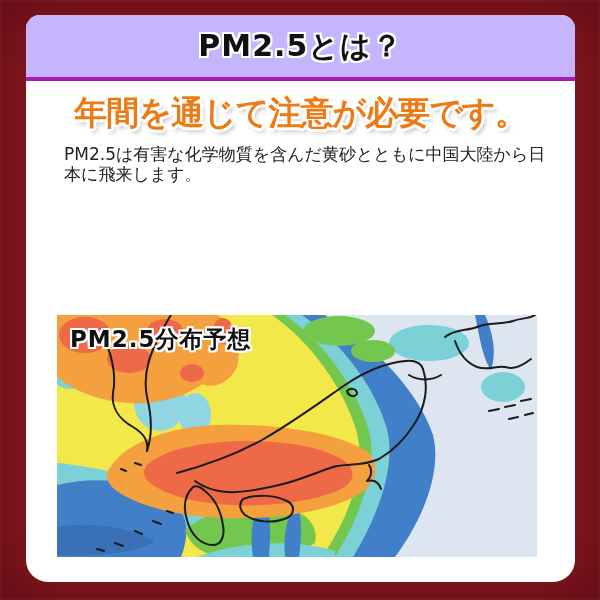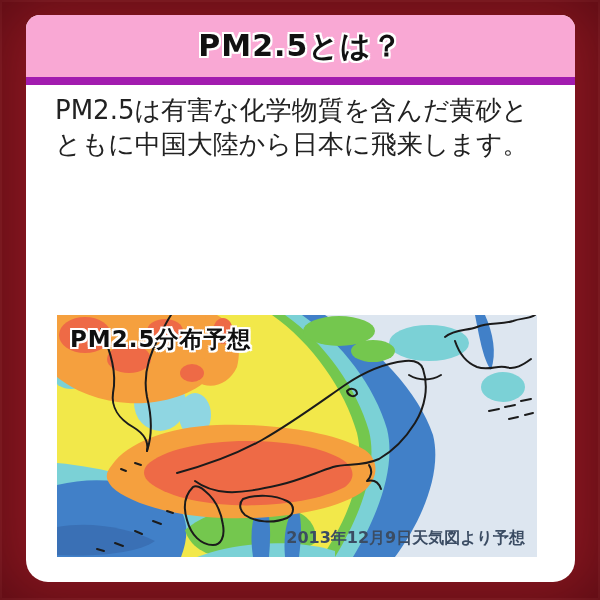--- a/index.html
+++ b/index.html
@@ -10,38 +10,38 @@
   }
   .vignette{
     position:absolute;inset:0;pointer-events:none;
     box-shadow:inset 0 0 70px rgba(40,0,4,.55), inset 0 0 0 2px rgba(255,140,140,.10);
   }
   .card{
     position:absolute;left:26px;top:15px;width:549px;height:567px;
     background:#ffffff;border-radius:14px 14px 22px 22px;overflow:hidden;
   }
   .header-band{
-    height:62px;background:#f9a8d4;border-bottom:8px solid #a21caf;
+    height:62px;background:#c4b5fd;border-bottom:4px solid #a21caf;
     display:flex;align-items:center;justify-content:center;
   }
   .header-title{
     font-size:30px;font-weight:bold;color:#111;letter-spacing:1px;
     text-shadow:-2px -2px 0 #fff,2px -2px 0 #fff,-2px 2px 0 #fff,2px 2px 0 #fff,
                 -2px 0 0 #fff,2px 0 0 #fff,0 -2px 0 #fff,0 2px 0 #fff;
   }
   .headline{
     margin-top:10px;text-align:center;
     font-size:33px;font-weight:bold;color:#ec7b16;letter-spacing:-1px;
     text-shadow:-2px -2px 0 #fff,2px -2px 0 #fff,-2px 2px 0 #fff,2px 2px 0 #fff,
                 -3px 0 0 #fff,3px 0 0 #fff,0 -3px 0 #fff,0 3px 0 #fff,
                 3px 4px 4px rgba(110,110,110,.5);
   }
   .body-text{
-    margin:8px 27px 0 29px;
-    font-size:26px;line-height:34px;color:#222;
+    margin:8px 27px 0 38px;
+    font-size:17px;line-height:20px;color:#222;
     letter-spacing:0;
   }
   .body-text p{margin:0;}
   .map{
     position:absolute;left:31px;top:300px;width:480px;height:242px;
     background:#f2e84a;overflow:hidden;
   }
   .map svg{position:absolute;inset:0;display:block;}
   .map-label{
     position:absolute;left:13px;top:9px;
@@ -59,20 +59,21 @@
 <body>
 
 <div class="vignette"></div>
 
 <div class="card">
 
   <div class="header-band">
     <div class="header-title">PM2.5とは？</div>
   </div>
 
+  <div class="headline">年間を通じて注意が必要です。</div>
 
   <div class="body-text">
     <p>PM2.5は有害な化学物質を含んだ黄砂とともに中国大陸から日本に飛来します。</p>
   </div>
 
   <div class="map">
     <svg viewBox="0 0 480 242" width="480" height="242" preserveAspectRatio="none">
 
       <rect x="0" y="0" width="480" height="242" fill="#f2e84a"></rect>
 
@@ -148,16 +149,15 @@
         <path d="M352,60 C362,66 374,66 384,60"></path>
 
         <path d="M388,22 C398,14 410,16 420,12 C432,7 444,10 456,6 C464,3 472,4 478,0"></path>
         <path d="M398,26 C402,38 410,48 420,52 C432,56 440,50 448,52 C458,55 466,50 474,44"></path>
 
         <path d="M432,96 l10,-2 M448,92 l10,-2 M464,86 l10,-2 M452,104 l9,-2 M468,100 l8,-2"></path>
       </g>
     </svg>
 
     <div class="map-label">PM2.5分布予想</div>
-    <div class="map-caption">2013年12月9日天気図より予想</div>
   </div>
 
 </div>
 
 </body></html>

